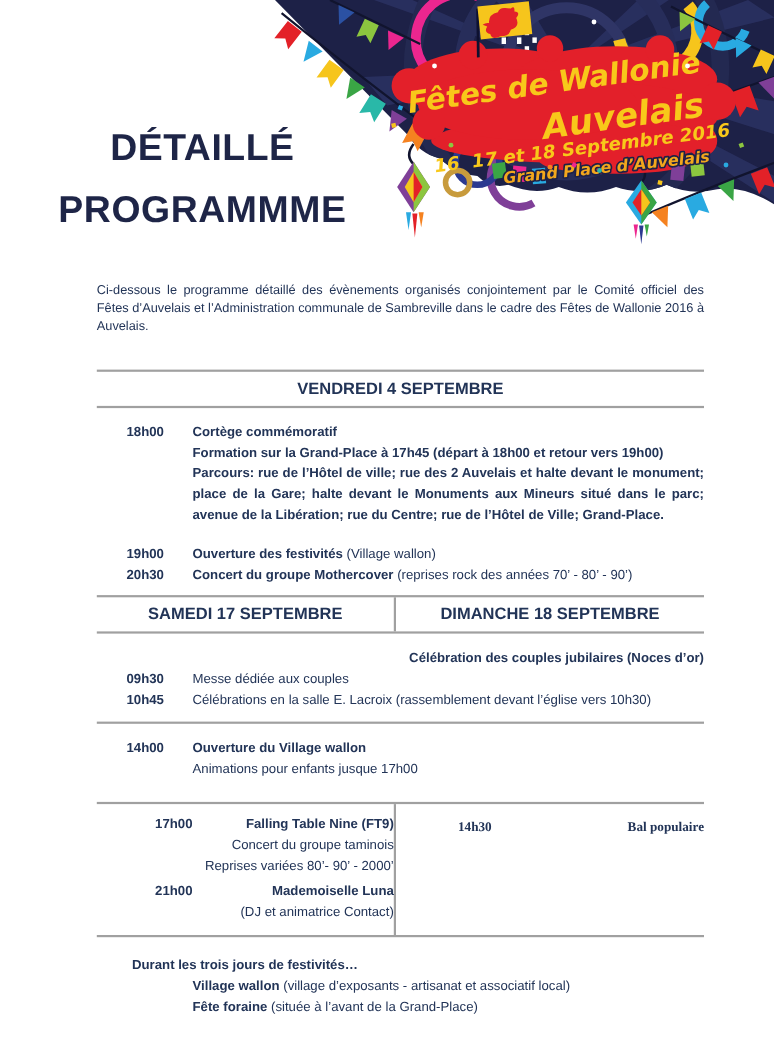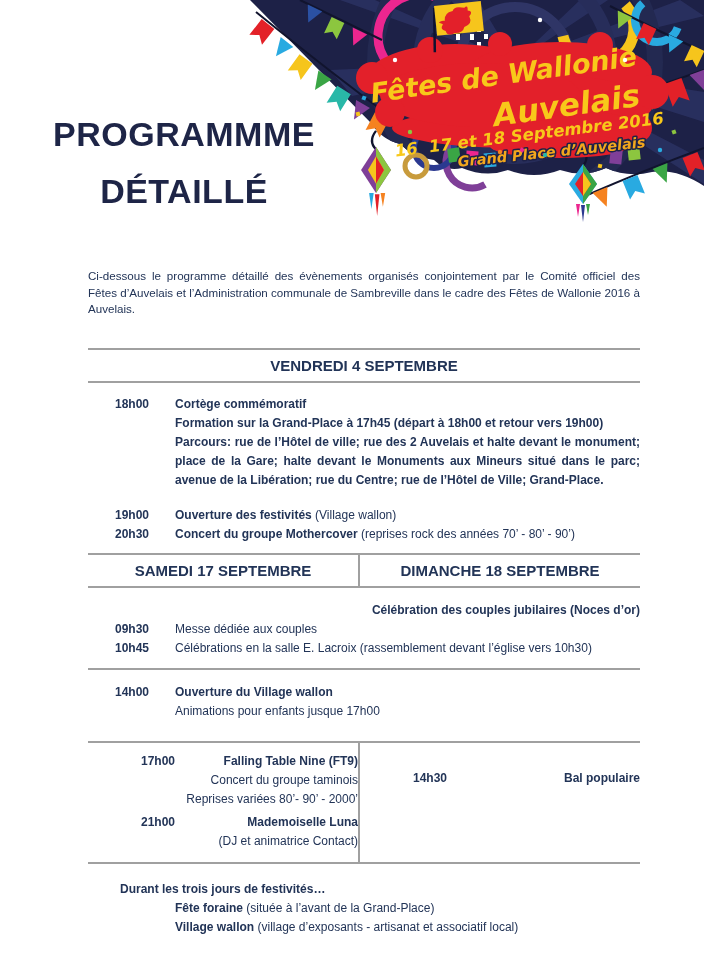--- a/index.html
+++ b/index.html
@@ -4,21 +4,21 @@
 <style>
   html,body{margin:0;padding:0;background:#ffffff;}
   .page{position:relative;width:704px;height:960px;background:#fff;overflow:hidden;
         font-family:"Liberation Sans",sans-serif;color:#223457;}
   
   .poster-title{position:absolute;left:38px;top:106px;width:292px;text-align:center;
         color:#1e2547;font-weight:bold;font-size:34px;line-height:57px;letter-spacing:.5px;}
   
   .banner-svg{position:absolute;top:0;left:0;}
   
-  .content{position:absolute;left:88px;top:268px;width:552px;font-size:12px;line-height:19px;}
+  .content{position:absolute;left:88px;top:256px;width:552px;font-size:12px;line-height:19px;}
   .b{font-weight:bold;text-align:right;}
   .intro{font-size:11.6px;line-height:16.5px;text-align:justify;margin:0;}
   .band{display:flex;border-top:2px solid #a0a0a0;border-bottom:2px solid #a0a0a0;
         font-weight:bold;font-size:15px;color:#223457;}
   .band-cell{padding:6px 0;text-align:center;}
   .band-cell.full{width:100%;}
   .band-cell.left{width:270px;border-right:2px solid #a0a0a0;}
   .band-cell.right{flex:1;}
   #friday-band{margin-top:30px;}
   #weekend-band{margin-top:9px;}
@@ -28,21 +28,21 @@
   .etitle{font-weight:bold;}
   .edetail{text-align:justify;font-weight:bold;}
   #friday-sched{margin-top:12px;}
   .gap16{margin-top:16px;}
   .gap4{margin-top:4px;}
   #jubilee{margin-top:13px;}
   .rule{border-top:2px solid #a0a0a0;margin-top:10px;}
   #village-block{margin-top:13px;}
   .twocol{display:flex;border-top:2px solid #a0a0a0;border-bottom:2px solid #a0a0a0;margin-top:20px;text-align:right;}
   .col-left{width:270px;border-right:2px solid #a0a0a0;padding:9px 0 11px 0;}
-  .col-right{flex:1;padding:26px 0 11px 0;}
+  .col-right{flex:1;padding:11px 0 11px 0;font-family:Liberation Serif, serif;}
   .col-left .time,.col-right .time{margin-left:27px;}
   .footer{margin-top:16px;}
   .f-heading{margin-left:32px;font-weight:bold;}
   .f-item{margin-left:87px;}
 </style>
 </head>
 <body>
 
 <div class="page">
 
@@ -245,22 +245,22 @@
       <rect x="598" y="164" width="4" height="4" fill="#f6c51c" transform="rotate(12 600 166)"></rect>
       <circle cx="660" cy="150" r="2.2" fill="#29aae1"></circle>
       <rect x="672" y="130" width="4" height="4" fill="#8cc63f" transform="rotate(-20 674 132)"></rect>
       <circle cx="395" cy="60" r="2.2" fill="#ffffff"></circle>
       <circle cx="540" cy="20" r="2.2" fill="#ffffff"></circle>
       <circle cx="625" cy="60" r="2.2" fill="#ffffff"></circle>
     </g>
   </svg>
 
   <div class="poster-title">
+    <div>DÉTAILLÉ</div>
     <div>PROGRAMMME</div>
-    <div>DÉTAILLÉ</div>
   </div>
 
   <div class="content">
 
     <p class="intro">Ci-dessous le programme détaillé des évènements organisés conjointement par le Comité officiel des Fêtes d’Auvelais et l’Administration communale de Sambreville dans le cadre des Fêtes de Wallonie 2016 à Auvelais.</p>
 
     <div class="band" id="friday-band">
       <div class="band-cell full">VENDREDI 4 SEPTEMBRE</div>
     </div>
 
@@ -336,18 +336,18 @@
       <div class="col-right">
         <div class="row">
           <div class="time">14h30</div>
           <div class="ebody etitle">Bal populaire</div>
         </div>
       </div>
     </div>
 
     <div class="footer">
       <div class="f-heading">Durant les trois jours de festivités…</div>
+      <div class="f-item"><span class="b">Village wallon</span> <span>(village d’exposants - artisanat et associatif local)</span></div>
       <div class="f-item"><span class="b">Fête foraine</span> <span>(située à l’avant de la Grand-Place)</span></div>
-      <div class="f-item"><span class="b">Village wallon</span> <span>(village d’exposants - artisanat et associatif local)</span></div>
     </div>
 
   </div>
 </div>
 
 </body></html>

